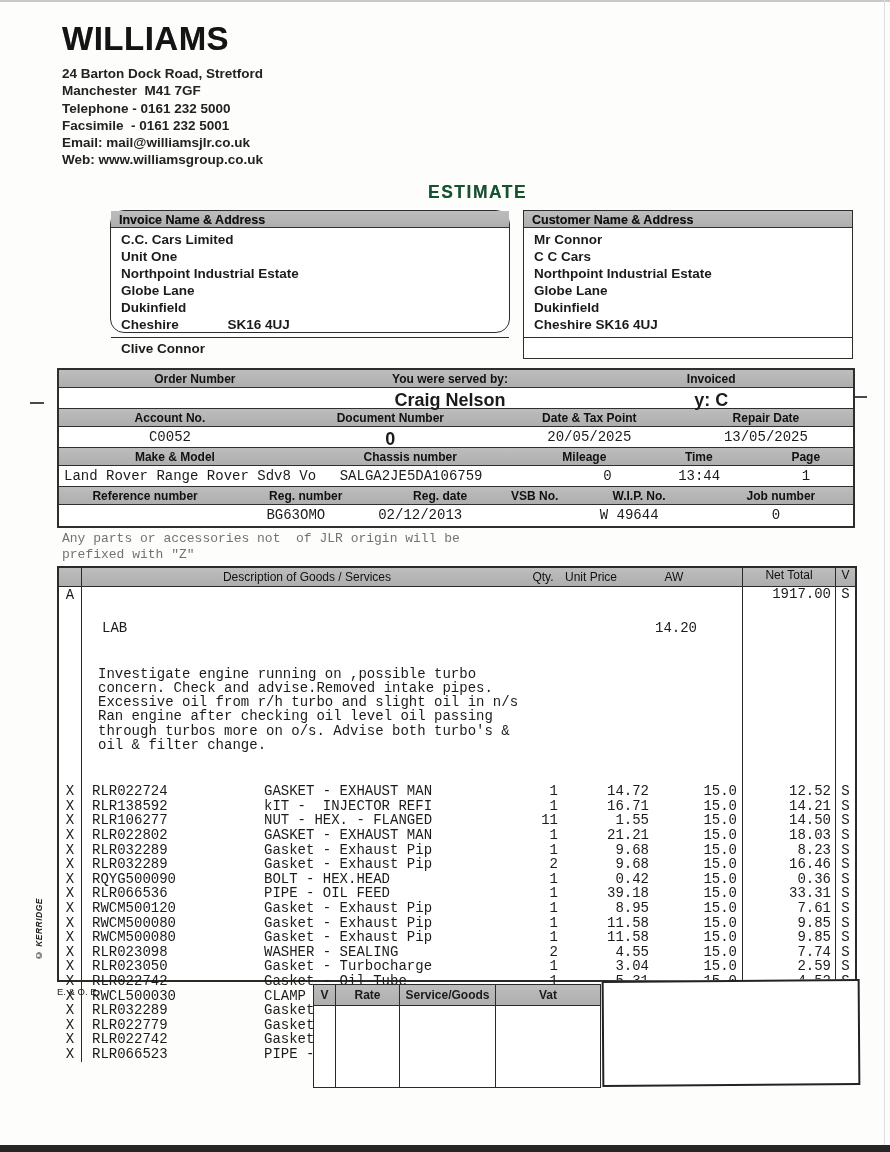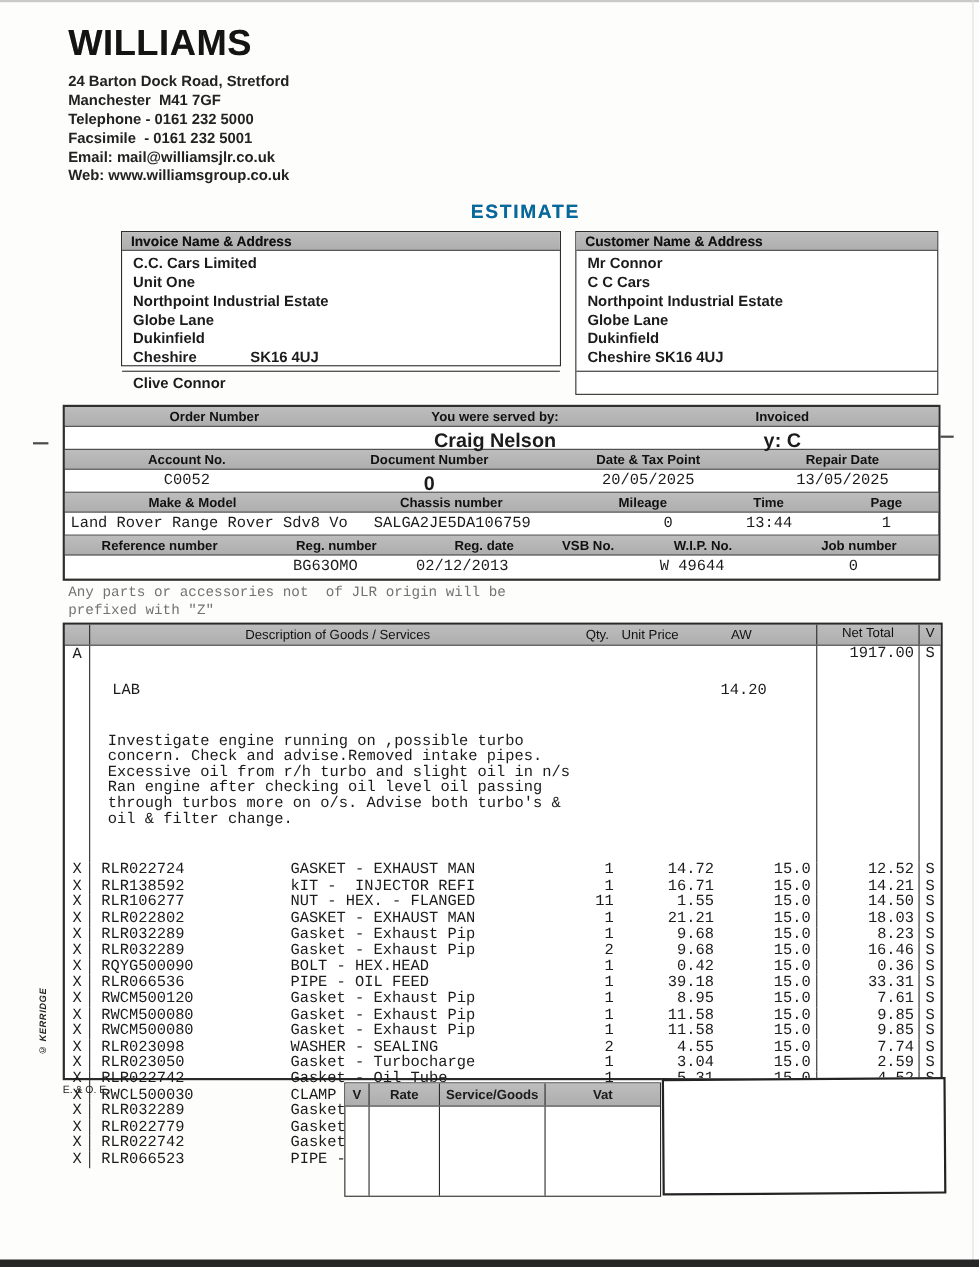--- a/index.html
+++ b/index.html
@@ -16,25 +16,25 @@
   .tick-r { left: 854px; top: 396px; width: 13px; }
 
   .bar { background: linear-gradient(#bdbdbd, #aeaeae); }
   .scan { text-shadow: 0 0 .5px rgba(20,20,20,.45); }
 
   
   .company { position: absolute; left: 62px; top: 20px; }
   .company-name { font-size: 33px; font-weight: bold; letter-spacing: .5px; color: #141414; }
   .company-address { margin-top: 7px; font-size: 13.5px; font-weight: bold; color: #222; line-height: 17.3px; white-space: pre; }
 
-  .doc-title { position: absolute; left: 428px; top: 182px; font-size: 17.5px; font-weight: bold; letter-spacing: 1.5px; color: #0369a1; }
+  .doc-title { position: absolute; left: 428px; top: 182px; font-size: 17.5px; font-weight: bold; letter-spacing: 1.5px; color: #14532d; }
 
   
   .addr-box { position: absolute; border: 1.5px solid #2e2e2e; background: #fff; display: flex; flex-direction: column; }
-  .addr-invoice { left: 110px; top: 210px; width: 400px; height: 123px; }
+  .addr-invoice { left: 110px; top: 210px; width: 400px; height: 123px; border-radius: 14px; }
   .addr-customer { left: 523px; top: 210px; width: 330px; height: 149px; }
   .addr-head { height: 19px; border-bottom: 1.5px solid #2e2e2e; font-size: 12.5px; font-weight: bold; padding: 2px 8px 0; color: #111; }
   .addr-body { flex: 1; padding: 4px 10px; font-size: 13.5px; font-weight: bold; line-height: 16.9px; white-space: pre; }
   .addr-contact { height: 24px; border-top: 1.5px solid #2e2e2e; padding: 3px 10px 0; font-size: 13.5px; font-weight: bold; }
 
   
   .order-info { position: absolute; left: 57px; top: 368px; width: 798px; border: 2px solid #2e2e2e; background: #fff; }
   .oi-row { display: flex; border-bottom: 1.5px solid #2e2e2e; }
   .oi-row:last-child { border-bottom: none; }
   .oi-h { height: 18px; font-size: 12px; font-weight: bold; color: #111; }

